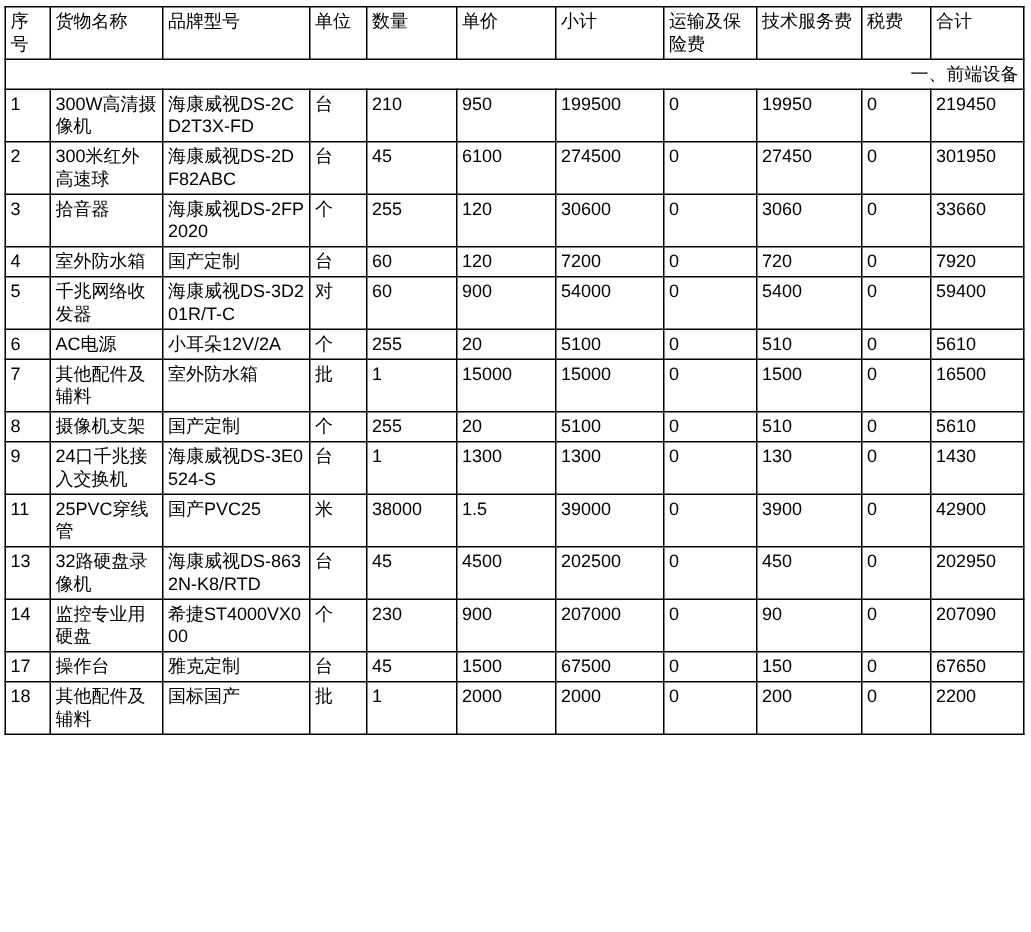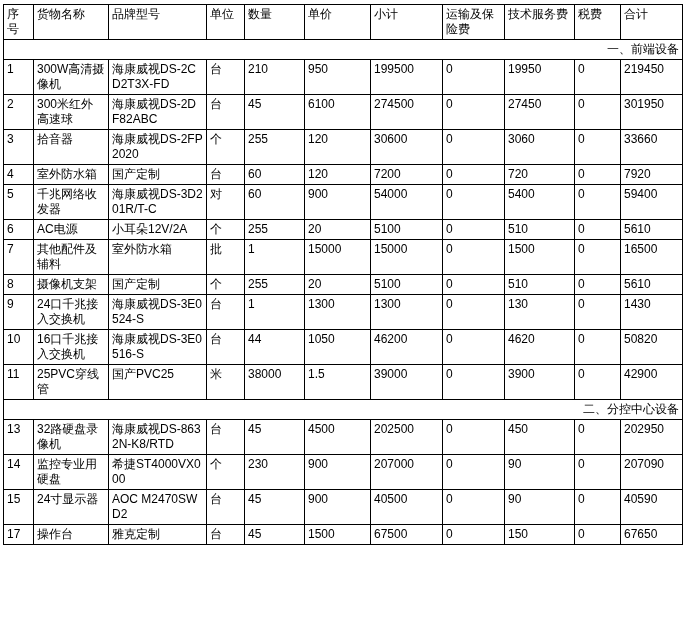--- a/index.html
+++ b/index.html
@@ -202,49 +202,33 @@
           <td>台</td>
           <td>1</td>
           <td>1300</td>
           <td>1300</td>
           <td>0</td>
           <td>130</td>
           <td>0</td>
           <td>1430</td>
         </tr>
         <tr>
-          <td>10</td>
-          <td>16口千兆接入交换机</td>
-          <td>海康威视DS-3E0516-S</td>
-          <td>台</td>
-          <td>44</td>
-          <td>1050</td>
-          <td>46200</td>
-          <td>0</td>
-          <td>4620</td>
-          <td>0</td>
-          <td>50820</td>
-        </tr>
-        <tr>
           <td>11</td>
           <td>25PVC穿线管</td>
           <td>国产PVC25</td>
           <td>米</td>
           <td>38000</td>
           <td>1.5</td>
           <td>39000</td>
           <td>0</td>
           <td>3900</td>
           <td>0</td>
           <td>42900</td>
         </tr>
         <tr>
-          <td class="section" colspan="11">二、分控中心设备</td>
-        </tr>
-        <tr>
           <td>13</td>
           <td>32路硬盘录像机</td>
           <td>海康威视DS-8632N-K8/RTD</td>
           <td>台</td>
           <td>45</td>
           <td>4500</td>
           <td>202500</td>
           <td>0</td>
           <td>450</td>
           <td>0</td>
@@ -257,40 +241,40 @@
           <td>个</td>
           <td>230</td>
           <td>900</td>
           <td>207000</td>
           <td>0</td>
           <td>90</td>
           <td>0</td>
           <td>207090</td>
         </tr>
         <tr>
-          <td>15</td>
-          <td>24寸显示器</td>
-          <td>AOC M2470SWD2</td>
-          <td>台</td>
-          <td>45</td>
-          <td>900</td>
-          <td>40500</td>
-          <td>0</td>
-          <td>90</td>
-          <td>0</td>
-          <td>40590</td>
-        </tr>
-        <tr>
           <td>17</td>
           <td>操作台</td>
           <td>雅克定制</td>
           <td>台</td>
           <td>45</td>
           <td>1500</td>
           <td>67500</td>
           <td>0</td>
           <td>150</td>
           <td>0</td>
           <td>67650</td>
+        </tr>
+        <tr>
+          <td>18</td>
+          <td>其他配件及辅料</td>
+          <td>国标国产</td>
+          <td>批</td>
+          <td>1</td>
+          <td>2000</td>
+          <td>2000</td>
+          <td>0</td>
+          <td>200</td>
+          <td>0</td>
+          <td>2200</td>
         </tr>
       </tbody>
   </table>
 </div>
 
 </body></html>

